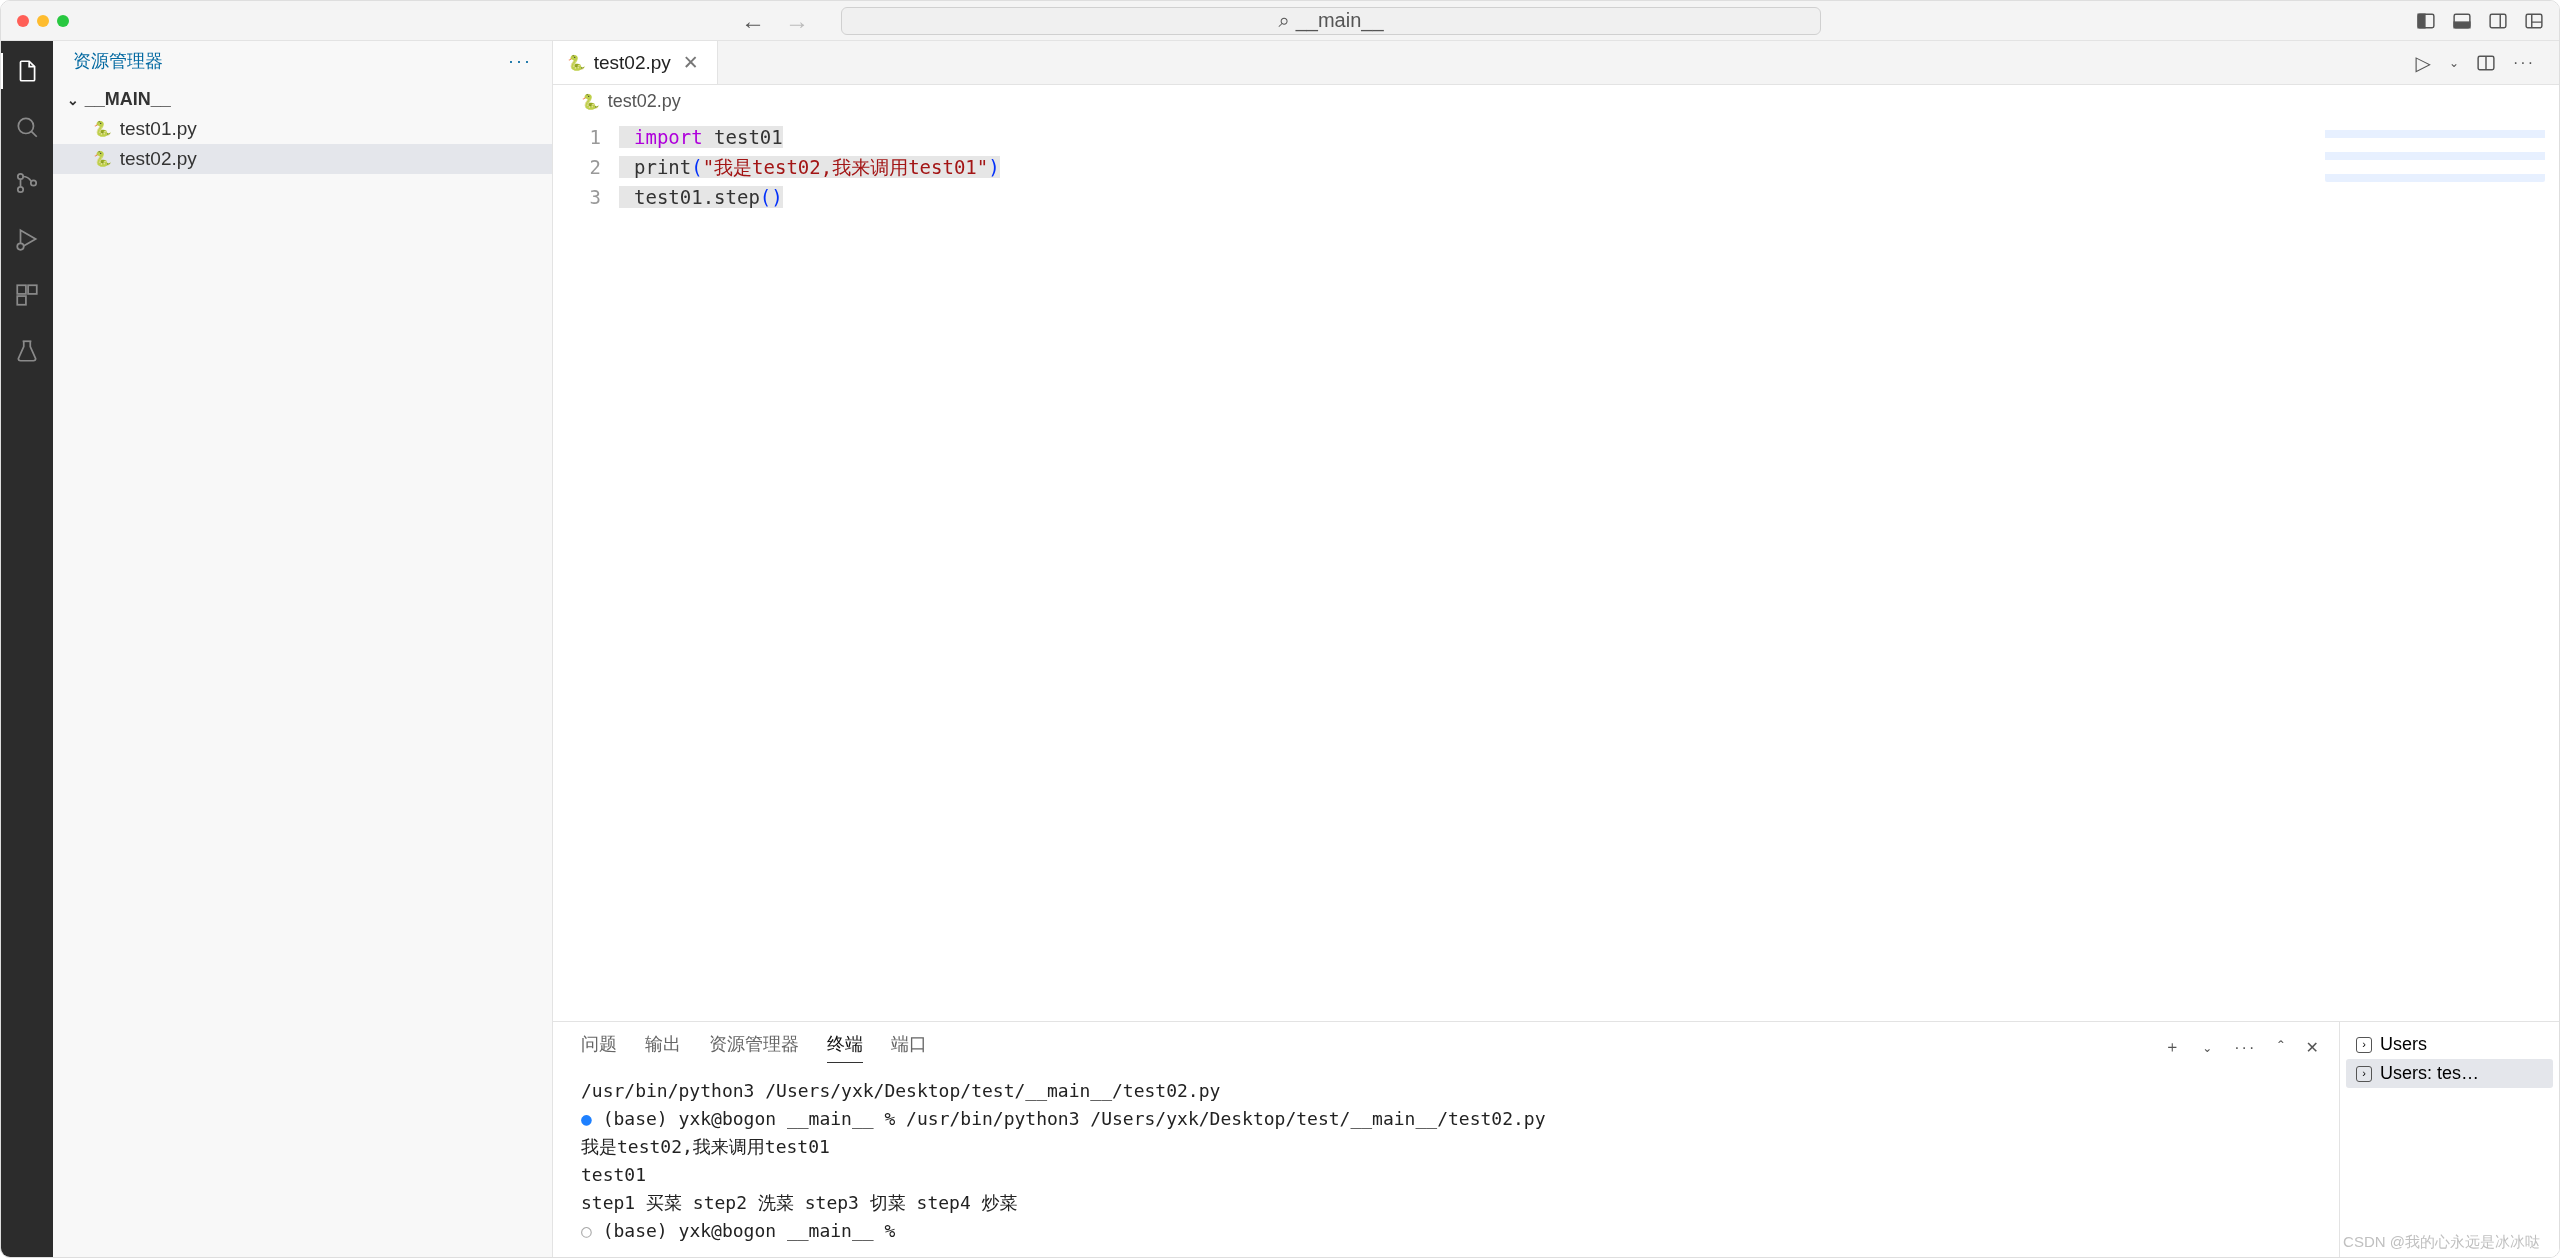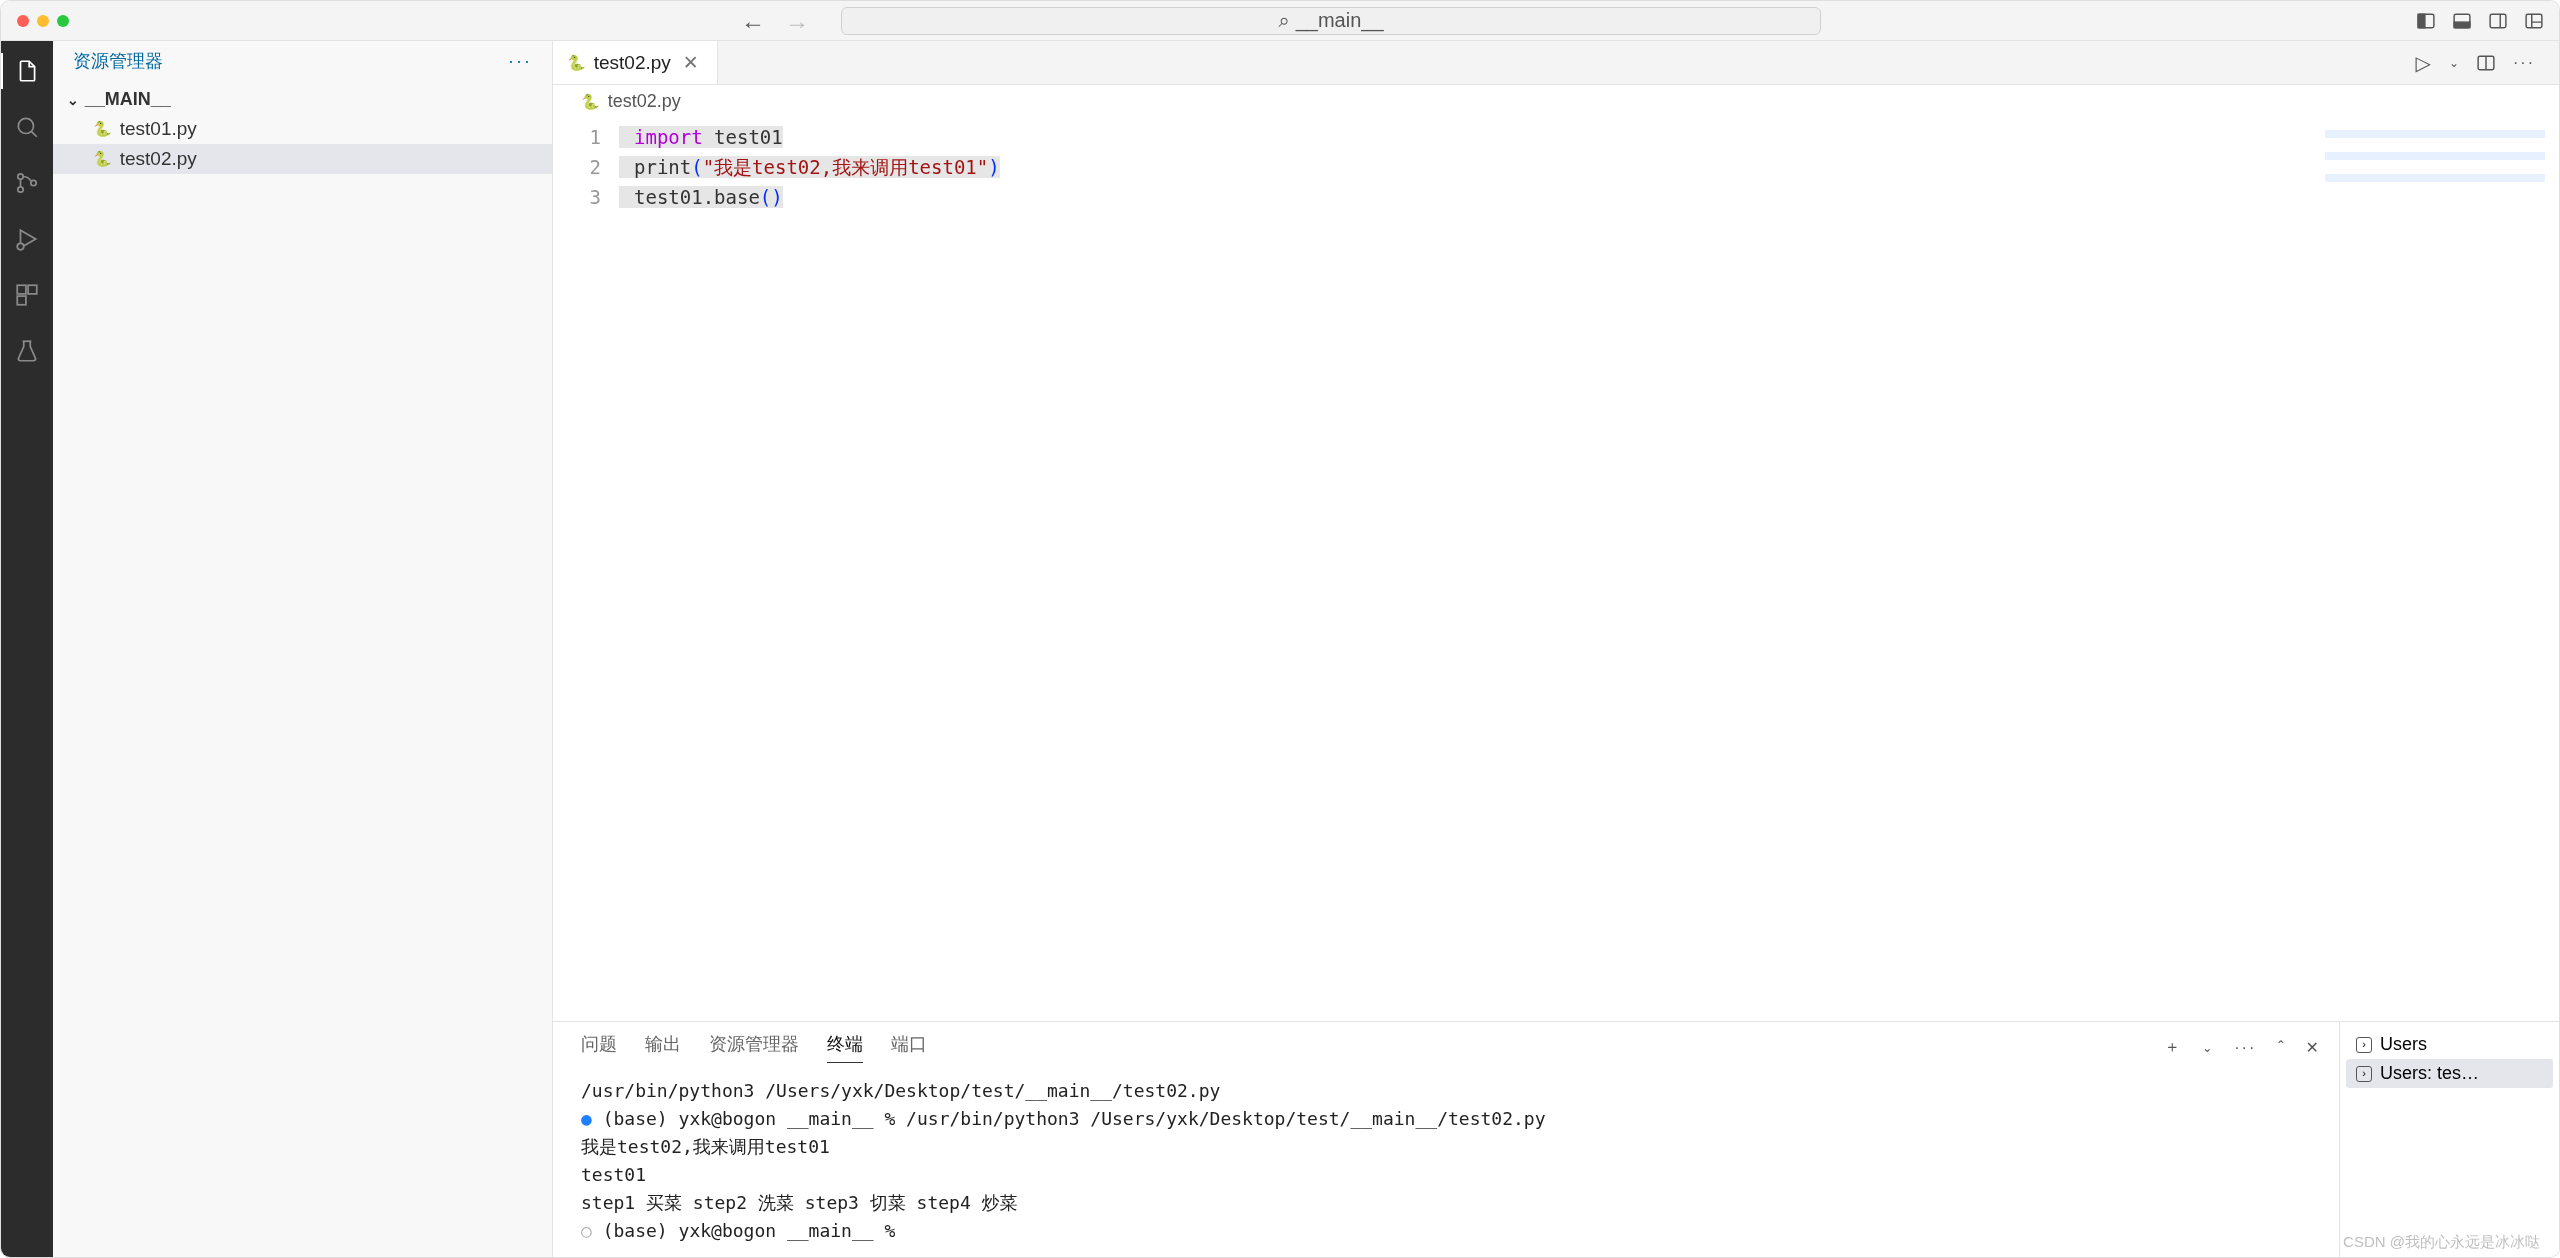--- a/index.html
+++ b/index.html
@@ -180,21 +180,21 @@
         </div>
       </div>
       <div class="breadcrumb">
         <span class="py-icon">🐍</span>
         <span>test02.py</span>
       </div>
       <div class="editor">
         <div class="gutter">1<br>2<br>3</div>
         <div class="code"><span class="sel"><span class="kw">import</span><span> test01</span></span>
 <span class="sel"><span>print</span><span class="par">(</span><span class="str">"我是test02,我来调用test01"</span><span class="par">)</span></span>
-<span class="sel"><span>test01.base</span><span class="par">(</span><span class="par">)</span></span></div>
+<span class="sel"><span>test01.step</span><span class="par">(</span><span class="par">)</span></span></div>
         <div class="minimap"></div>
       </div>
 
       <div class="panel">
         <div class="panel-left">
           <div style="display:flex; justify-content:space-between;">
             <div class="panel-tabs">
               <span class="pt">问题</span>
               <span class="pt">输出</span>
               <span class="pt">资源管理器</span>

